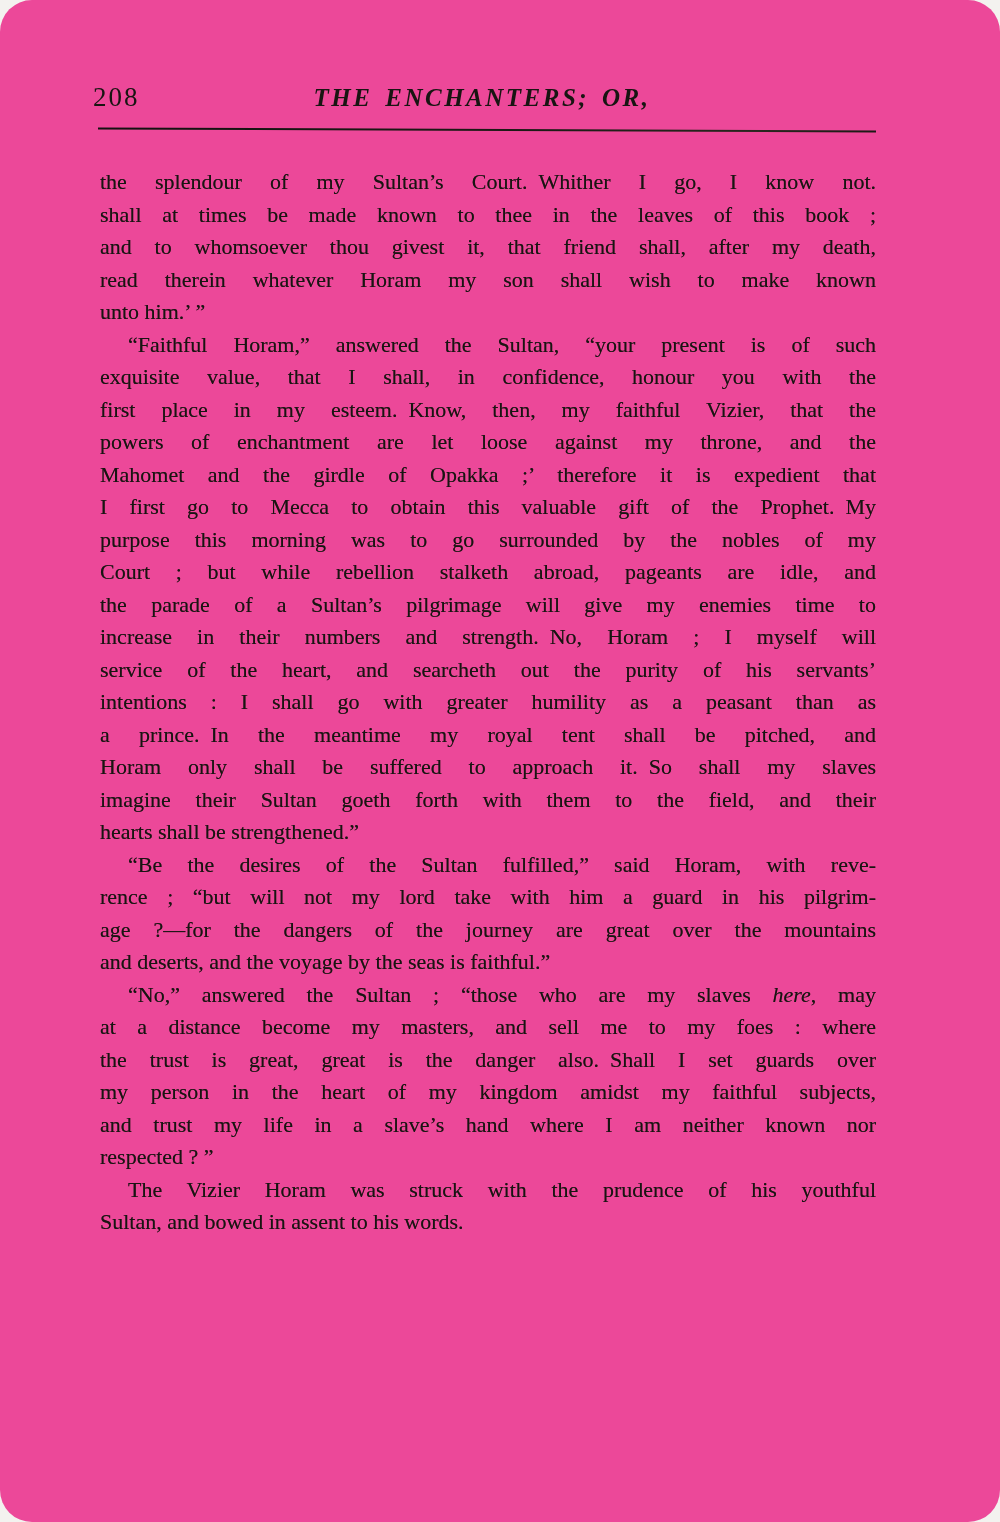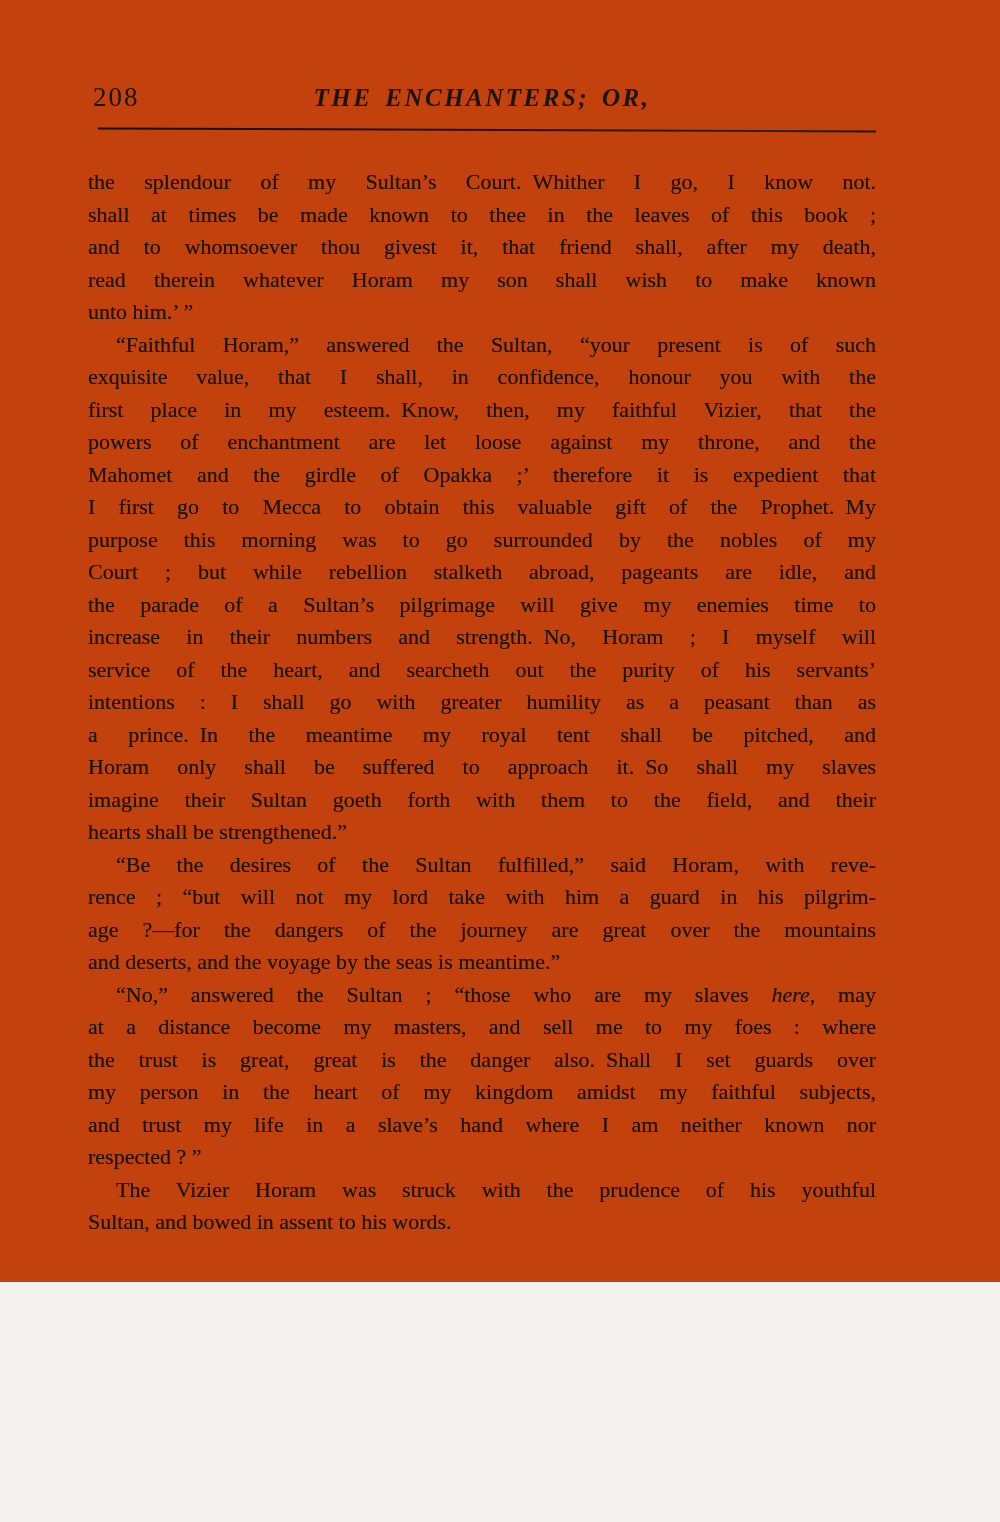--- a/index.html
+++ b/index.html
@@ -5,24 +5,25 @@
   html, body { margin: 0; padding: 0; }
   body {
     width: 1000px;
     height: 1522px;
     background: #f3f2ef;
     font-family: "Liberation Serif", serif;
   }
   .page {
     position: relative;
     width: 1000px;
-    height: 1282px;
-    background: #c2410c;
+    height: 1522px;
+    background: #ec4899;
     color: #181512;
     overflow: hidden;
+    border-radius: 32px;
   }
   .page-number {
     position: absolute;
     left: 93px;
     top: 82px;
     font-size: 27px;
     letter-spacing: 2px;
   }
   .running-title {
     position: absolute;
@@ -50,20 +51,21 @@
     left: 88px;
     top: 166px;
     width: 788px;
     font-size: 22px;
     line-height: 32.5px;
     text-shadow: 0 0 0.5px rgba(20, 16, 10, 0.55);
   }
   .line {
     text-align: justify;
     text-align-last: justify;
+    margin-left: 12px;
   }
   .line.last {
     text-align-last: left;
   }
   .line.indent {
     text-indent: 28px;
   }
   .it {
     font-style: italic;
   }
@@ -105,21 +107,21 @@
       <div class="line">a prince. In the meantime my royal tent shall be pitched, and</div>
       <div class="line">Horam only shall be suffered to approach it. So shall my slaves</div>
       <div class="line">imagine their Sultan goeth forth with them to the field, and their</div>
       <div class="line last">hearts shall be strengthened.”</div>
     </div>
 
     <div class="paragraph">
       <div class="line indent">“Be the desires of the Sultan fulfilled,” said Horam, with reve-</div>
       <div class="line">rence ; “but will not my lord take with him a guard in his pilgrim-</div>
       <div class="line">age ?—for the dangers of the journey are great over the mountains</div>
-      <div class="line last">and deserts, and the voyage by the seas is meantime.”</div>
+      <div class="line last">and deserts, and the voyage by the seas is faithful.”</div>
     </div>
 
     <div class="paragraph">
       <div class="line indent">
         <span>“No,” answered the Sultan ; “those who are my slaves </span><span class="it">here</span><span>, may</span>
       </div>
       <div class="line">at a distance become my masters, and sell me to my foes : where</div>
       <div class="line">the trust is great, great is the danger also. Shall I set guards over</div>
       <div class="line">my person in the heart of my kingdom amidst my faithful subjects,</div>
       <div class="line">and trust my life in a slave’s hand where I am neither known nor</div>

